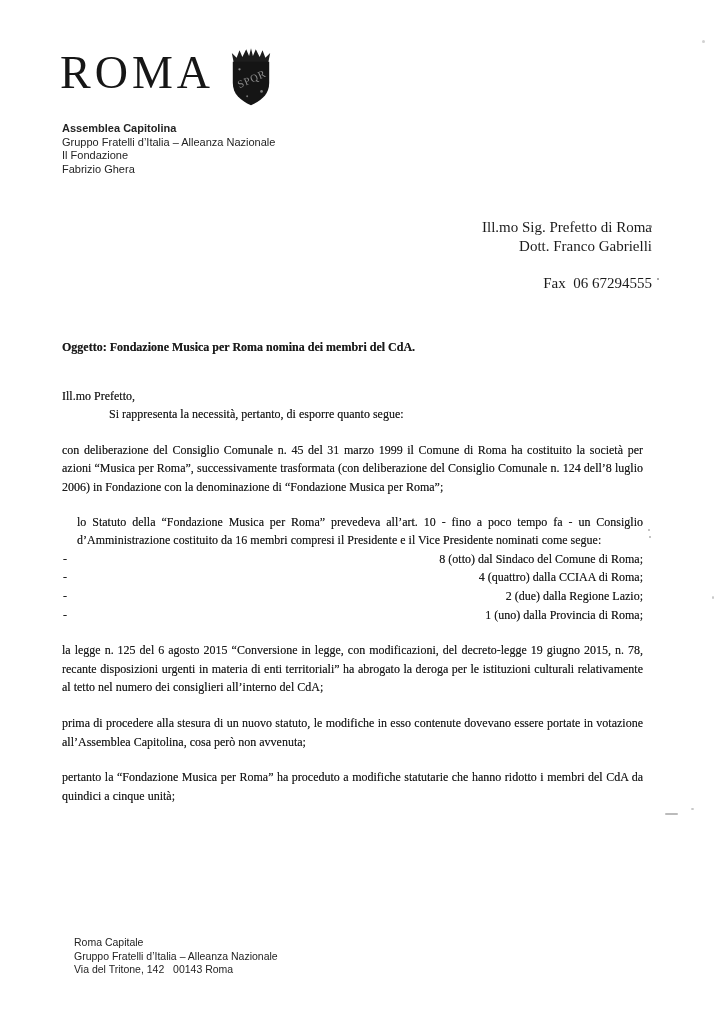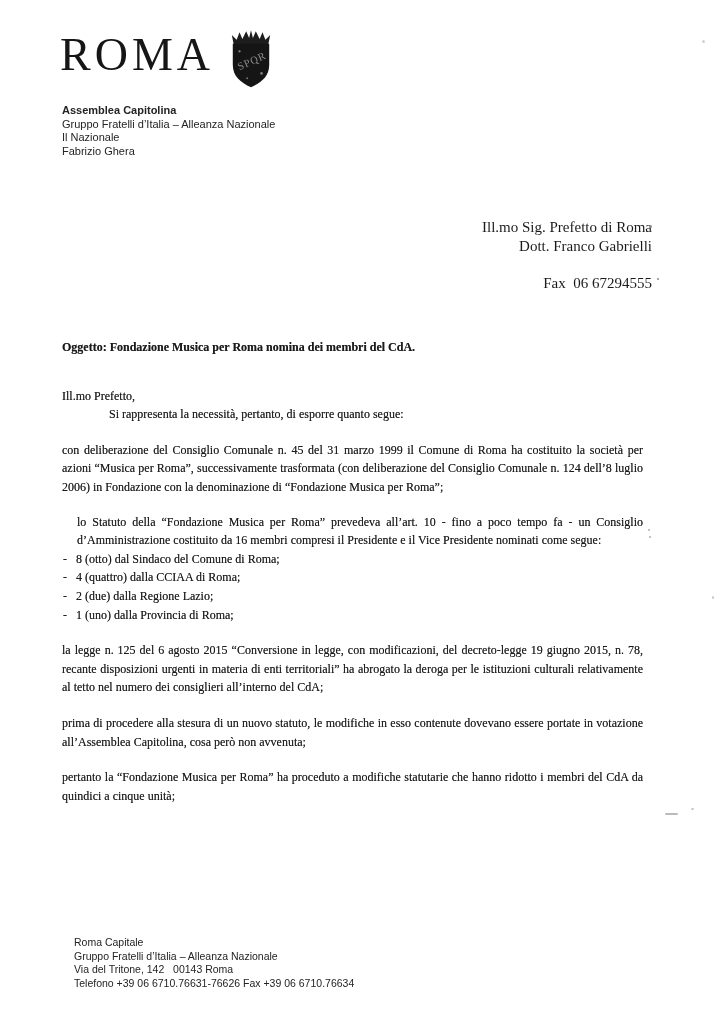--- a/index.html
+++ b/index.html
@@ -8,21 +8,21 @@
     position: relative;
     width: 724px;
     height: 1024px;
     background: #ffffff;
     overflow: hidden;
     font-family: "Liberation Serif", serif;
     color: #1b1b1b;
   }
 
   
-  .letterhead { position: absolute; left: 60px; top: 32px; }
+  .letterhead { position: absolute; left: 60px; top: 50px; }
   .logo-row { display: flex; align-items: flex-start; }
   .logo-roma {
     font-family: "Liberation Serif", serif;
     font-size: 46px;
     letter-spacing: 4px;
     line-height: 1;
     color: #161616;
     transform: scaleY(1.02);
   }
   .shield { margin-left: 14px; margin-top: -2px; display: inline-block; }
@@ -58,21 +58,21 @@
     line-height: 18.6px;
     text-align: justify;
     text-shadow: 0 0 0.4px rgba(0,0,0,0.55);
   }
   .subject { font-weight: bold; }
   .salutation { margin-top: 30px; }
   .p-first { margin: 12px 0 0 0; text-indent: 47px; }
   .p-cont  { margin: 0; text-indent: 47px; }
   .para    { margin: 17px 0 0 0; }
   .para-tight { margin: 16px 0 0 15px; }
-  .dashlist { margin: 0; padding: 0; list-style: none; text-align: left; }
+  .dashlist { margin: 0; padding: 0; list-style: none; text-align: right; }
   .dashlist li { position: relative; padding-left: 14px; }
   .dashlist li::before { content: "-"; position: absolute; left: 1px; }
 
   
   .footer {
     position: absolute;
     left: 74px;
     top: 936px;
     font-family: "Liberation Sans", sans-serif;
     font-size: 10.5px;
@@ -109,21 +109,21 @@
           <text x="9" y="36" transform="rotate(-24 24 32)" font-size="11" fill="#8f8f8f" font-family="'Liberation Serif', serif" letter-spacing="1">SPQR</text>
           <circle cx="12" cy="22" r="1.2" fill="#ffffff" opacity="0.5"></circle>
           <circle cx="35" cy="45" r="1.4" fill="#ffffff" opacity="0.45"></circle>
           <circle cx="20" cy="50" r="1" fill="#ffffff" opacity="0.4"></circle>
         </svg>
       </span>
     </div>
     <div class="lh-lines">
       <div class="lh-bold">Assemblea Capitolina</div>
       <div>Gruppo Fratelli d’Italia – Alleanza Nazionale</div>
-      <div>Il Nazionale</div>
+      <div>Il Fondazione</div>
       <div>Fabrizio Ghera</div>
     </div>
   </header>
 
   <div class="recipient">
     <div>Ill.mo Sig. Prefetto di Roma</div>
     <div>Dott. Franco Gabrielli</div>
     <div class="fax-line prewrap">Fax  06 67294555</div>
   </div>
 
@@ -145,21 +145,20 @@
 
     <p class="para">la legge n. 125 del 6 agosto 2015 “Conversione in legge, con modificazioni, del decreto-legge 19 giugno 2015, n. 78, recante disposizioni urgenti in materia di enti territoriali” ha abrogato la deroga per le istituzioni culturali relativamente al tetto nel numero dei consiglieri all’interno del CdA;</p>
     <p class="para">prima di procedere alla stesura di un nuovo statuto, le modifiche in esso contenute dovevano essere portate in votazione all’Assemblea Capitolina, cosa però non avvenuta;</p>
     <p class="para">pertanto la “Fondazione Musica per Roma” ha proceduto a modifiche statutarie che hanno ridotto i membri del CdA da quindici a cinque unità;</p>
   </main>
 
   <footer class="footer">
     <div class="f-bold">Roma Capitale</div>
     <div>Gruppo Fratelli d’Italia – Alleanza Nazionale</div>
     <div class="prewrap">Via del Tritone, 142   00143 Roma</div>
-    <div>Telefono +39 06 6710.76631-76626 Fax +39 06 6710.76634</div>
   </footer>
 
   <span class="speck sp1"></span>
   <span class="speck sp2"></span>
   <span class="speck sp3"></span>
   <span class="speck sp4"></span>
   <span class="speck sp5"></span>
   <span class="speck sp6"></span>
   <span class="speck sp7"></span>
   <span class="speck sp8"></span>

